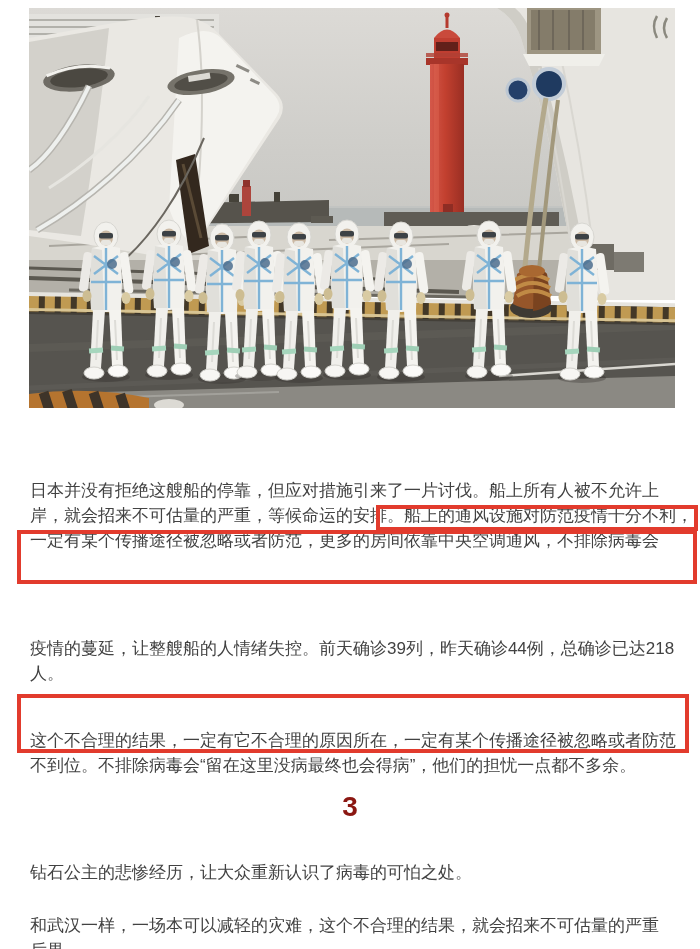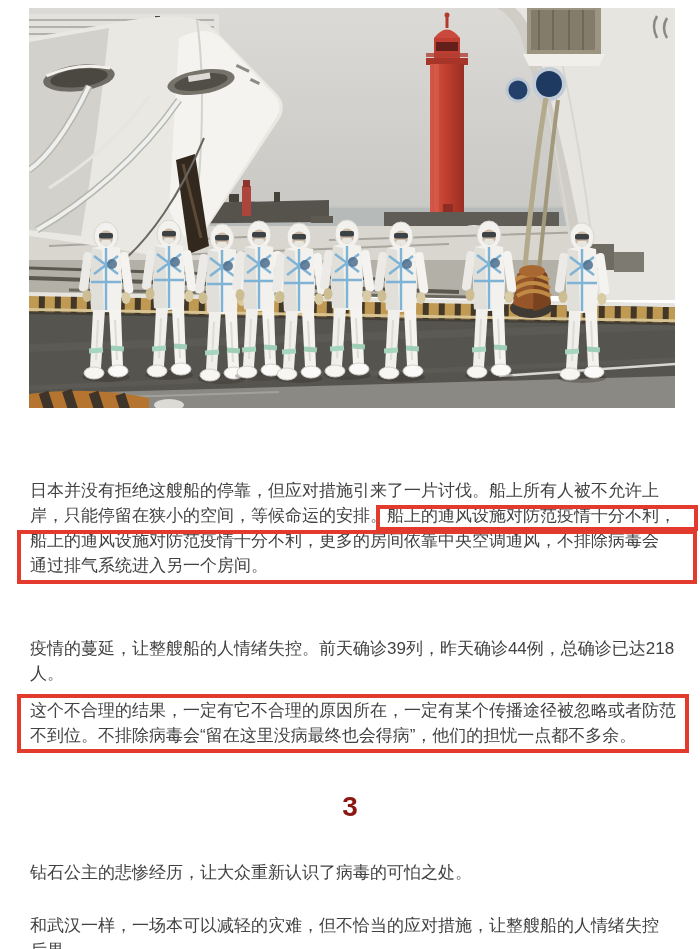--- a/index.html
+++ b/index.html
@@ -200,43 +200,42 @@
         <use href="#person" transform="translate(296,210)"></use>
         <use href="#person" transform="translate(350,212)"></use>
         <use href="#person" transform="translate(438,211)"></use>
         <use href="#person" transform="translate(531,213)"></use>
       </g>
     </svg>
   </div>
 
   <div class="para" style="top:478px">
     <div class="line">日本并没有拒绝这艘船的停靠，但应对措施引来了一片讨伐。船上所有人被不允许上</div>
-    <div class="line">岸，只能停留在狭小的空间，等候命运的安排。船上的通风设施对防范疫情十分不利，</div>
-    <div class="line">船上的通风设施对防范疫情十分不利，更多的房间依靠中央空调通风，不排除病毒会</div>
-    <div class="line">通过排气系统进入另一个房间。</div>
+    <div class="line">岸，就会招来不可估量的严重，等候命运的安排。船上的通风设施对防范疫情十分不利，</div>
+    <div class="line">一定有某个传播途径被忽略或者防范，更多的房间依靠中央空调通风，不排除病毒会</div>
   </div>
 
   <div class="para" style="top:636px">
     <div class="line">疫情的蔓延，让整艘船的人情绪失控。前天确诊39列，昨天确诊44例，总确诊已达218</div>
     <div class="line">人。</div>
   </div>
 
-  <div class="para" style="top:698px">
+  <div class="para" style="top:728px">
     <div class="line">这个不合理的结果，一定有它不合理的原因所在，一定有某个传播途径被忽略或者防范</div>
     <div class="line">不到位。不排除病毒会“留在这里没病最终也会得病”，他们的担忧一点都不多余。</div>
   </div>
 
   <div class="redbox" style="left:376px;top:505px;width:322px;height:26px"></div>
   <div class="redbox" style="left:17px;top:530px;width:680px;height:54px"></div>
   <div class="redbox" style="left:17px;top:694px;width:672px;height:59px"></div>
 
   <div class="section-num" style="top:791px">3</div>
 
   <div class="para" style="top:860px">
     <div class="line">钻石公主的悲惨经历，让大众重新认识了病毒的可怕之处。</div>
   </div>
 
   <div class="para" style="top:913px">
-    <div class="line">和武汉一样，一场本可以减轻的灾难，但不恰当的应对措施，让整艘船的人情绪失控</div>
+    <div class="line">和武汉一样，一场本可以减轻的灾难，这个不合理的结果，就会招来不可估量的严重</div>
     <div class="line">后果。</div>
   </div>
 
 </div>
 
 </body></html>

